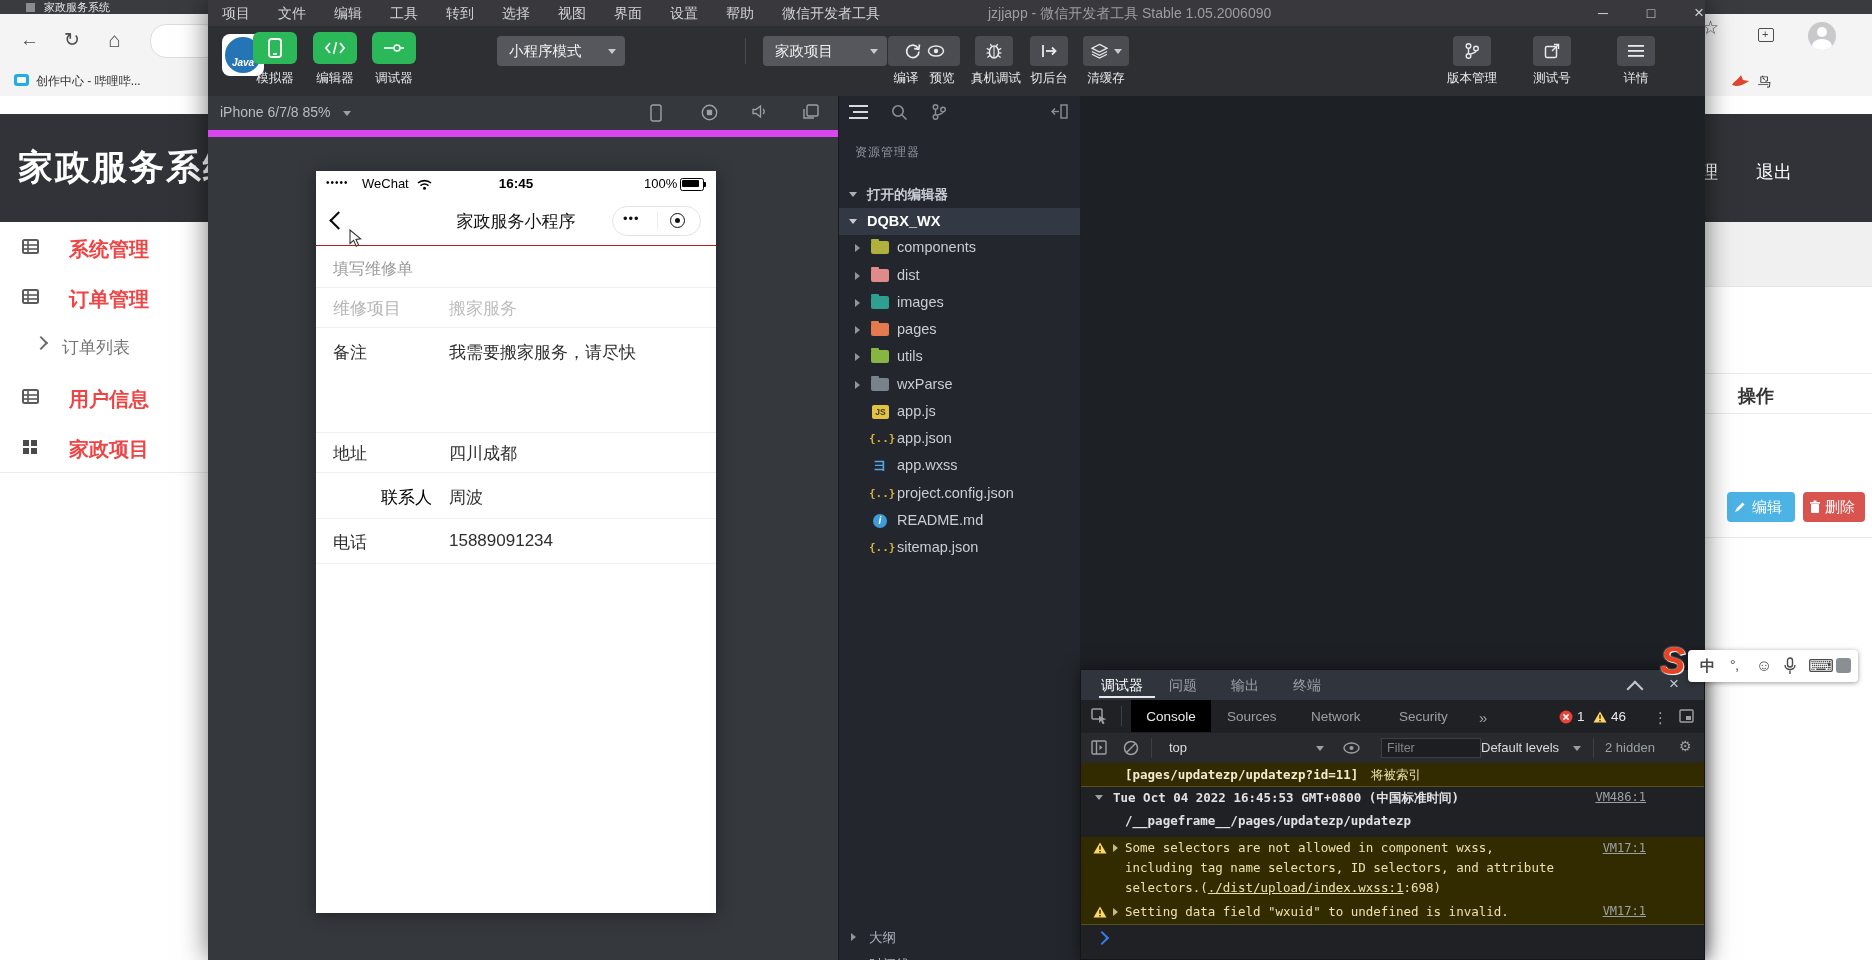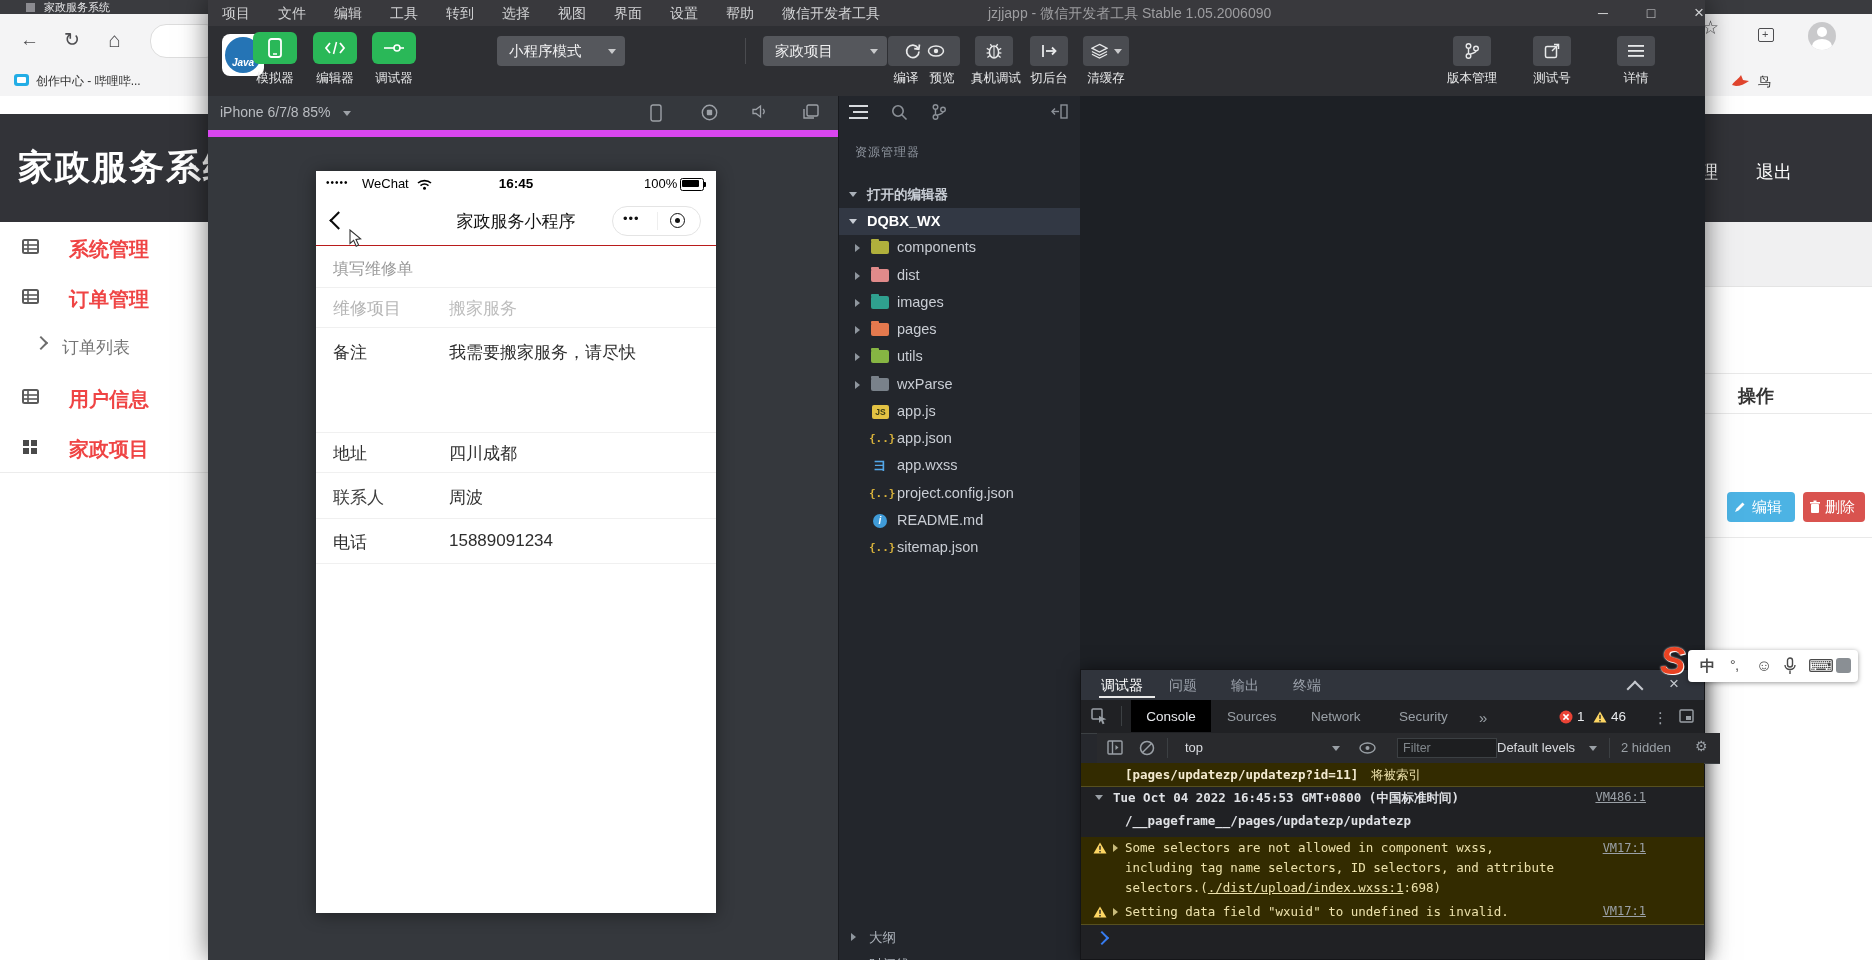--- a/index.html
+++ b/index.html
@@ -71,21 +71,21 @@
   .folder::before{content:"";position:absolute;left:0;top:-2px;width:8px;height:3px;border-radius:1px;background:inherit;}
   .fi{position:absolute;left:30px;top:4px;width:22px;text-align:center;font-weight:bold;}
 
   
   #dbg{left:872px;top:669px;width:625px;height:291px;background:#26282d;border:1px solid #141518;box-sizing:border-box;box-shadow:0 0 16px rgba(0,0,0,.5);}
   #dbg-hdr{position:absolute;left:0;top:0;width:623px;height:30px;background:#30343c;}
   .dbg-tab{position:absolute;top:7px;font-size:14px;color:#9ba1ab;}
   #dbg-chrome{position:absolute;left:0;top:30px;width:623px;height:33px;background:#202124;border-bottom:1px solid #3c4043;}
   .ct{position:absolute;top:9px;font-size:13.5px;color:#9aa0a6;}
   #ct-console{left:50px;top:0;width:80px;height:32px;background:#000;color:#e8eaed;text-align:center;line-height:33px;}
-  #dbg-filter{position:absolute;left:16px;top:63px;width:623px;height:30px;background:#292a2d;border-bottom:1px solid #3c4043;}
+  #dbg-filter{position:absolute;left:0;top:63px;width:623px;height:30px;background:#292a2d;border-bottom:1px solid #3c4043;}
   #flt-input{position:absolute;left:300px;top:5px;width:88px;height:18px;background:#1d1e20;border:1px solid #3c4043;color:#dadce0;font-size:12.5px;padding:0 5px;}
   #flt-input::placeholder{color:#80868b;}
   #console{position:absolute;left:0;top:93px;width:623px;height:196px;background:#202124;font-family:"DejaVu Sans Mono",monospace;font-size:12.5px;}
   .warnrow{position:absolute;left:0;width:623px;background:#332b00;border-bottom:1px solid #57501f;color:#ece1ab;}
   .srclink{position:absolute;right:58px;top:4px;font-size:12px;color:#9aa0a6;text-decoration:underline;}
   .wtri{position:absolute;}
 
   
   #ime{left:1660px;top:644px;width:200px;height:42px;z-index:60;}
   #ime-bar{position:absolute;left:28px;top:6px;width:170px;height:32px;background:#fff;border-radius:4px;box-shadow:0 1px 5px rgba(0,0,0,.4);}
@@ -445,21 +445,21 @@
         <span class="p-line" style="top:156px;"></span>
 
         <span class="prow-lbl" style="top:170px;color:#2e2e2e;">备注</span>
         <span class="prow-val" style="top:170px;color:#2e2e2e;">我需要搬家服务，请尽快</span>
         <span class="p-line" style="top:261px;"></span>
 
         <span class="prow-lbl" style="top:271px;color:#2e2e2e;">地址</span>
         <span class="prow-val" style="top:271px;color:#2e2e2e;">四川成都</span>
         <span class="p-line" style="top:301px;"></span>
 
-        <span class="prow-lbl" style="top:315px;color:#404040;">联系人</span>
+        <span class="prow-lbl" style="top:315px;color:#000000;margin-left:48px;">联系人</span>
         <span class="prow-val" style="top:315px;color:#2e2e2e;">周波</span>
         <span class="p-line" style="top:347px;"></span>
 
         <span class="prow-lbl" style="top:360px;color:#2e2e2e;">电话</span>
         <span class="prow-val" style="top:360px;color:#2e2e2e;">15889091234</span>
         <span class="p-line" style="top:392px;"></span>
 
       </div>
     </div>
 

